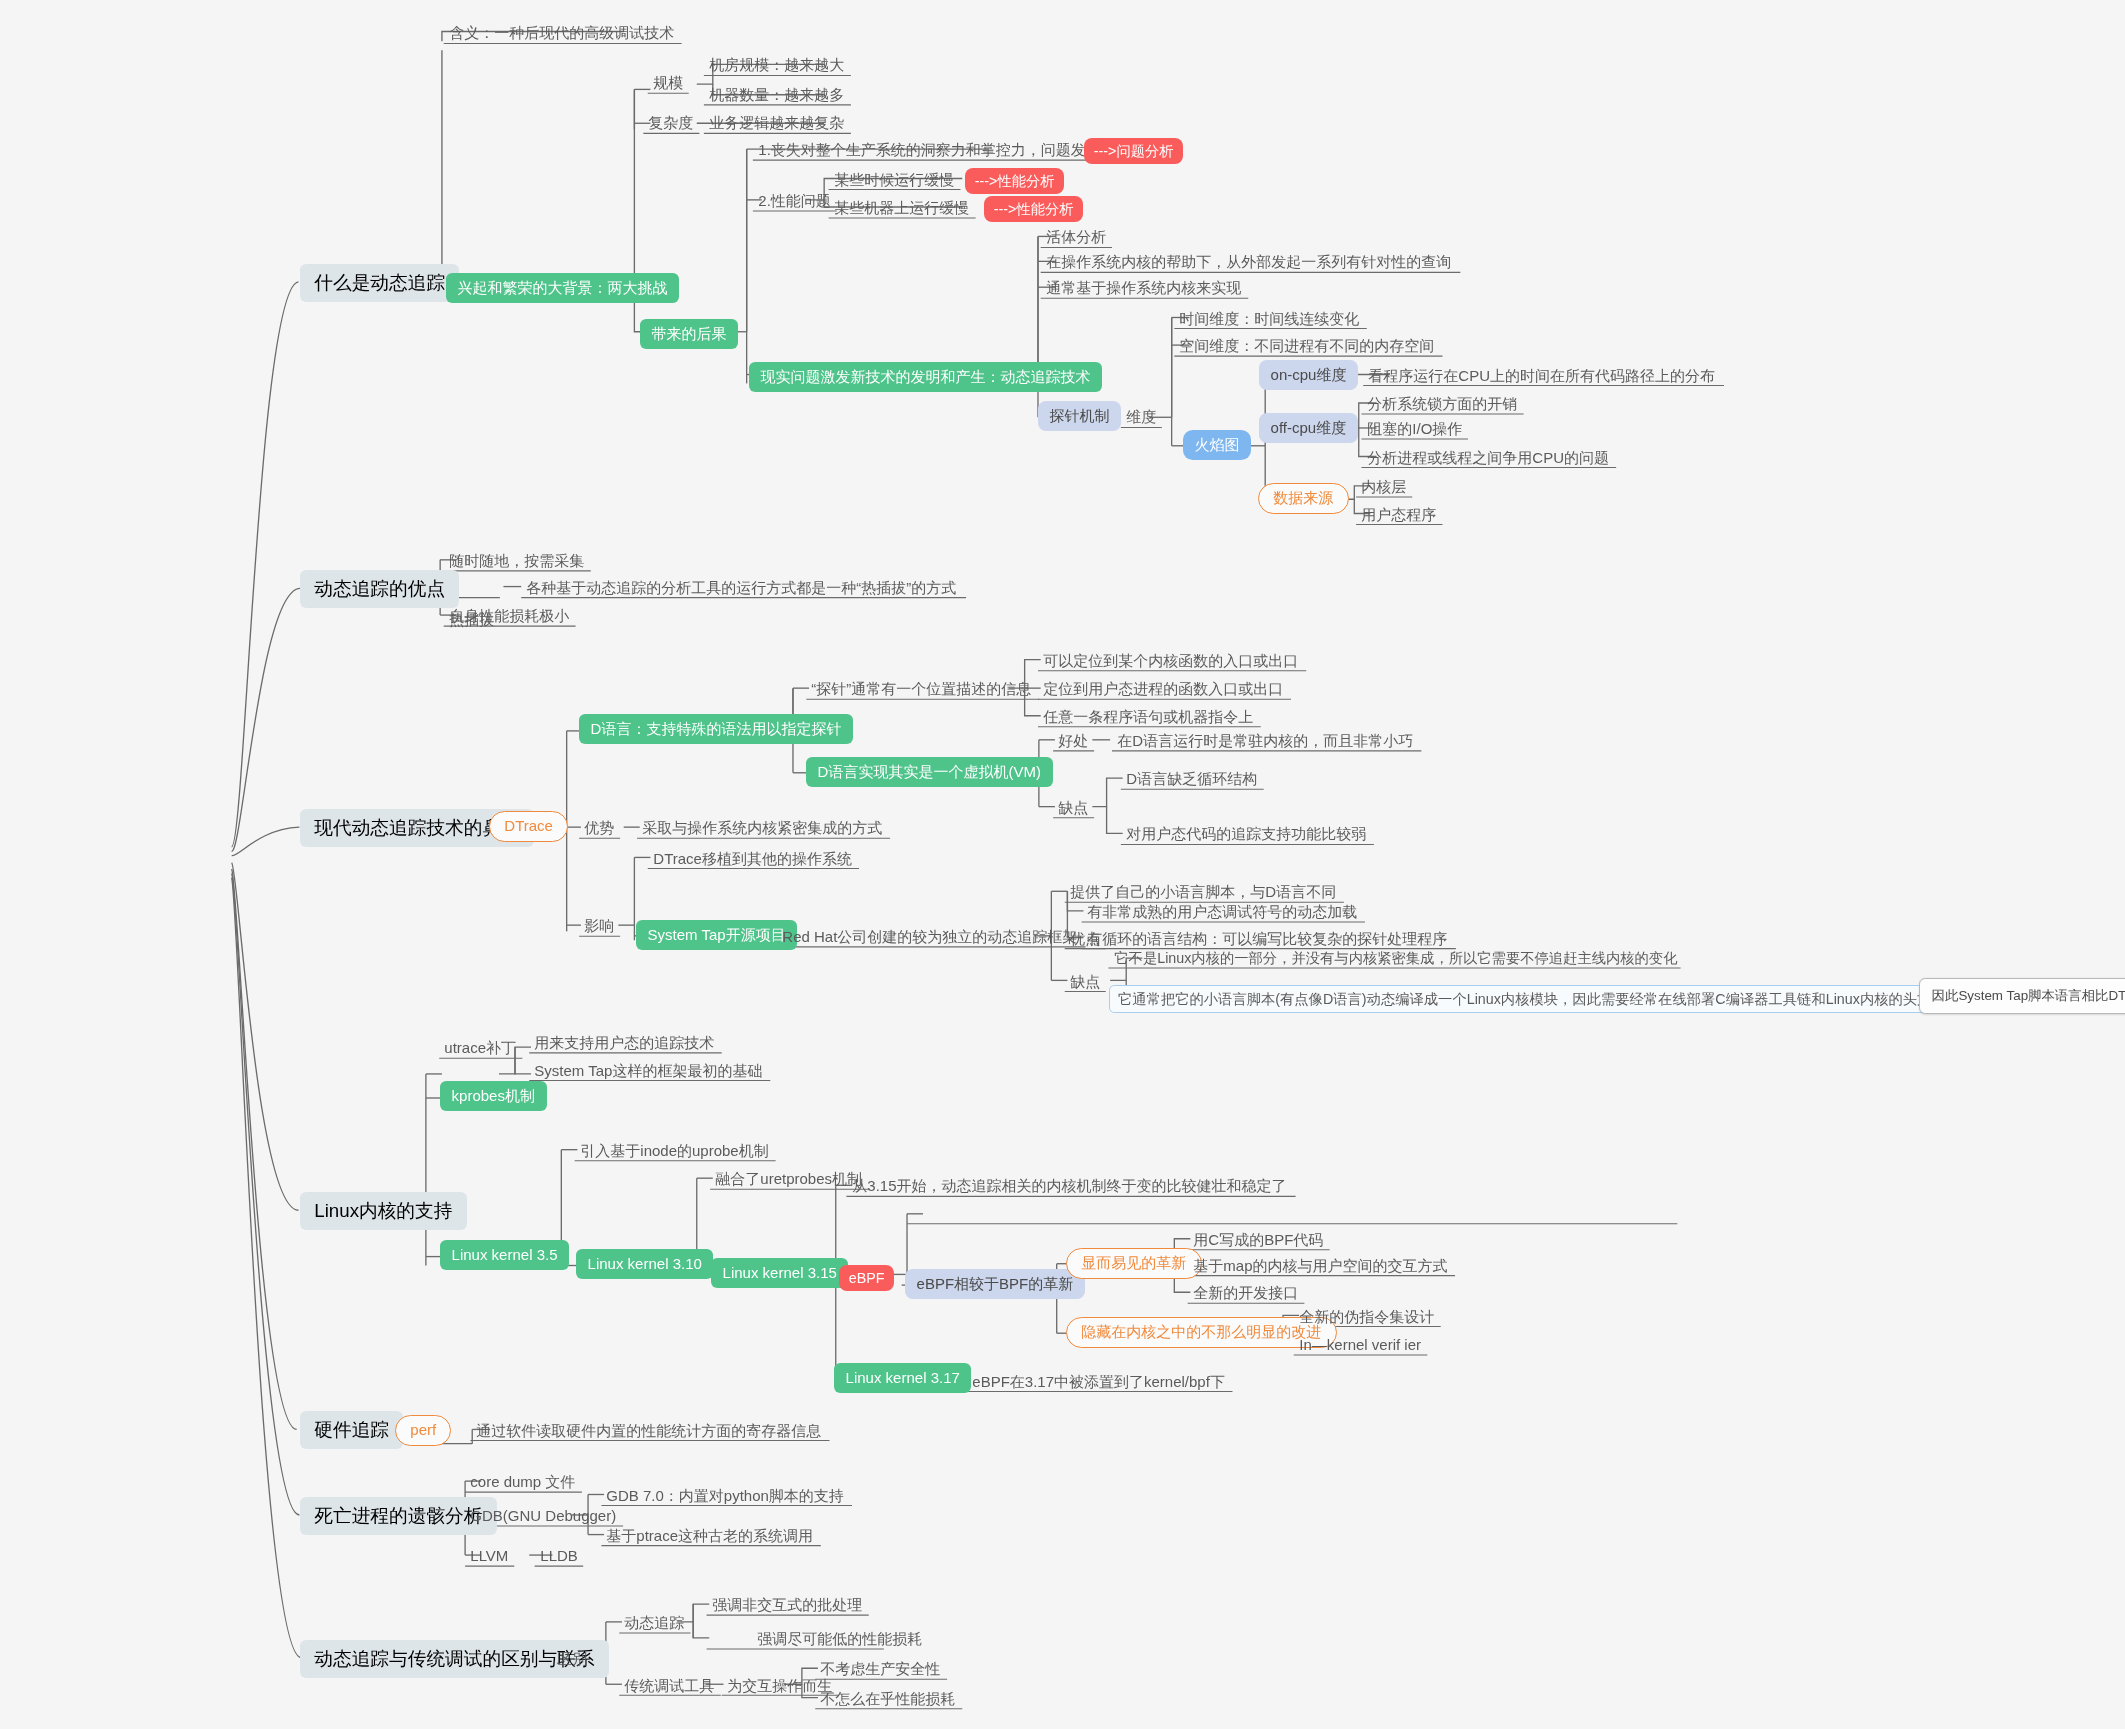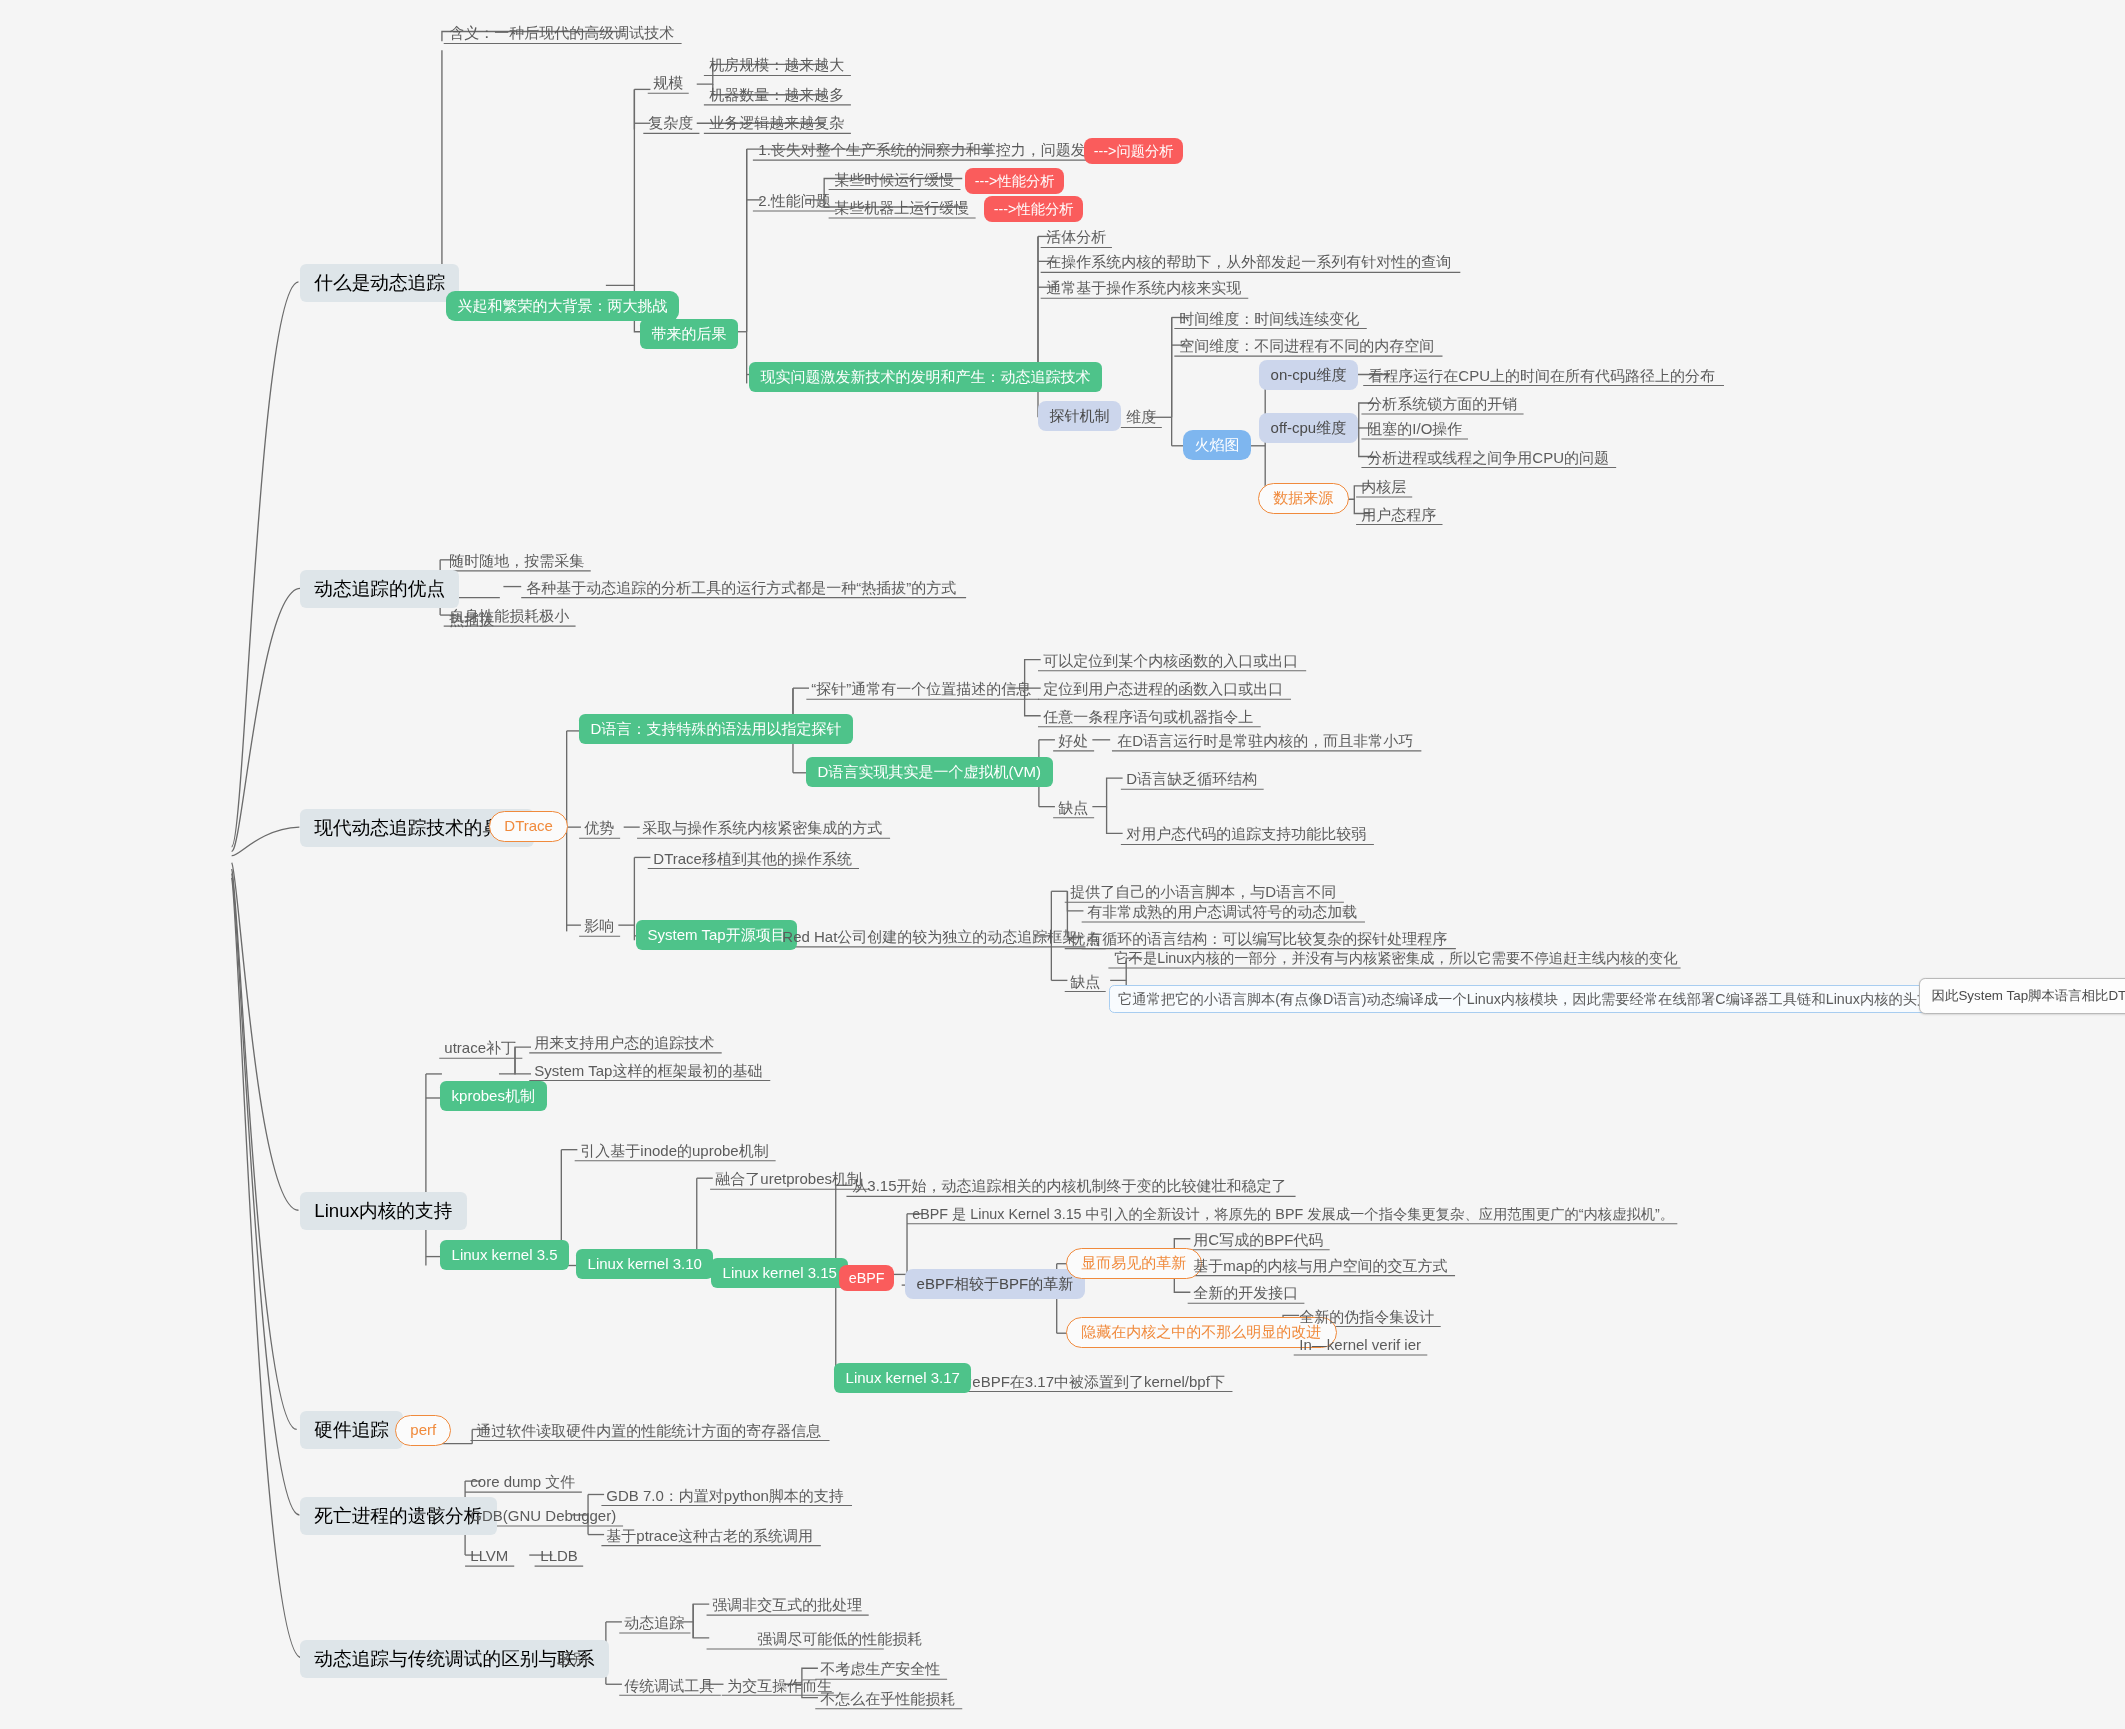--- a/index.html
+++ b/index.html
@@ -346,21 +346,21 @@
       <line x1="793" y1="1850.390625" x2="992" y2="1850.390625" stroke="#6b6b6b" stroke-width="1.2"></line>
       <line x1="695" y1="1902.390625" x2="809" y2="1902.390625" stroke="#6b6b6b" stroke-width="1.2"></line>
       <line x1="810" y1="1902.390625" x2="941" y2="1902.390625" stroke="#6b6b6b" stroke-width="1.2"></line>
       <line x1="915" y1="1884.390625" x2="1063" y2="1884.390625" stroke="#6b6b6b" stroke-width="1.2"></line>
       <line x1="915" y1="1917.390625" x2="1080" y2="1917.390625" stroke="#6b6b6b" stroke-width="1.2"></line>
     </svg>
 
 
 <div class="node lvl1" style="left:300px;top:264px;">什么是动态追踪</div>
 <div class="node plain" style="left:444px;top:21.4px;">含义：一种后现代的高级调试技术</div>
-<div class="node green" style="left:446px;top:291px;border-radius:9px;">兴起和繁荣的大背景：两大挑战</div>
+<div class="node green" style="left:446px;top:273px;">兴起和繁荣的大背景：两大挑战</div>
 <div class="node plain" style="left:648px;top:71px;">规模</div>
 <div class="node plain" style="left:704px;top:53px;">机房规模：越来越大</div>
 <div class="node plain" style="left:704px;top:83px;">机器数量：越来越多</div>
 <div class="node plain" style="left:643px;top:111px;">复杂度</div>
 <div class="node plain" style="left:704px;top:111px;">业务逻辑越来越复杂</div>
 <div class="node green" style="left:640px;top:319px;">带来的后果</div>
 <div class="node plain" style="left:753px;top:138px;">1.丧失对整个生产系统的洞察力和掌控力，问题发生概率提高</div>
 <div class="node red" style="left:1084px;top:138px;">---&gt;问题分析</div>
 <div class="node plain" style="left:753px;top:189px;">2.性能问题</div>
 <div class="node plain" style="left:829px;top:168px;">某些时候运行缓慢</div>
@@ -425,21 +425,20 @@
 <div class="node plain" style="left:529px;top:1031px;">用来支持用户态的追踪技术</div>
 <div class="node plain" style="left:529px;top:1059px;">System Tap这样的框架最初的基础</div>
 <div class="node green" style="left:440px;top:1081px;">kprobes机制</div>
 <div class="node green" style="left:440px;top:1240px;">Linux kernel 3.5</div>
 <div class="node plain" style="left:575px;top:1139px;">引入基于inode的uprobe机制</div>
 <div class="node green" style="left:576px;top:1249px;">Linux kernel 3.10</div>
 <div class="node plain" style="left:710px;top:1167px;">融合了uretprobes机制</div>
 <div class="node green" style="left:711px;top:1258px;">Linux kernel 3.15</div>
 <div class="node plain" style="left:847px;top:1174px;">从3.15开始，动态追踪相关的内核机制终于变的比较健壮和稳定了</div>
 <div class="node red" style="left:839px;top:1265px;">eBPF</div>
-<div class="node plain small" style="left:907px;top:1203px;">eBPF 是 Linux Kernel 3.15 中引入的全新设计，将原先的 BPF 发展成一个指令集更复杂、应用范围更广的“内核虚拟机”。</div>
 <div class="node blue" style="left:905px;top:1269px;">eBPF相较于BPF的革新</div>
 <div class="node orange" style="left:1066px;top:1248px;">显而易见的革新</div>
 <div class="node plain" style="left:1188px;top:1228px;">用C写成的BPF代码</div>
 <div class="node plain" style="left:1188px;top:1254px;">基于map的内核与用户空间的交互方式</div>
 <div class="node plain" style="left:1188px;top:1281px;">全新的开发接口</div>
 <div class="node orange" style="left:1066px;top:1317px;">隐藏在内核之中的不那么明显的改进</div>
 <div class="node plain" style="left:1294px;top:1305px;">全新的伪指令集设计</div>
 <div class="node plain" style="left:1294px;top:1333px;">In—kernel verif ier</div>
 <div class="node green" style="left:834px;top:1363px;">Linux kernel 3.17</div>
 <div class="node plain" style="left:967px;top:1370px;">eBPF在3.17中被添置到了kernel/bpf下</div>

